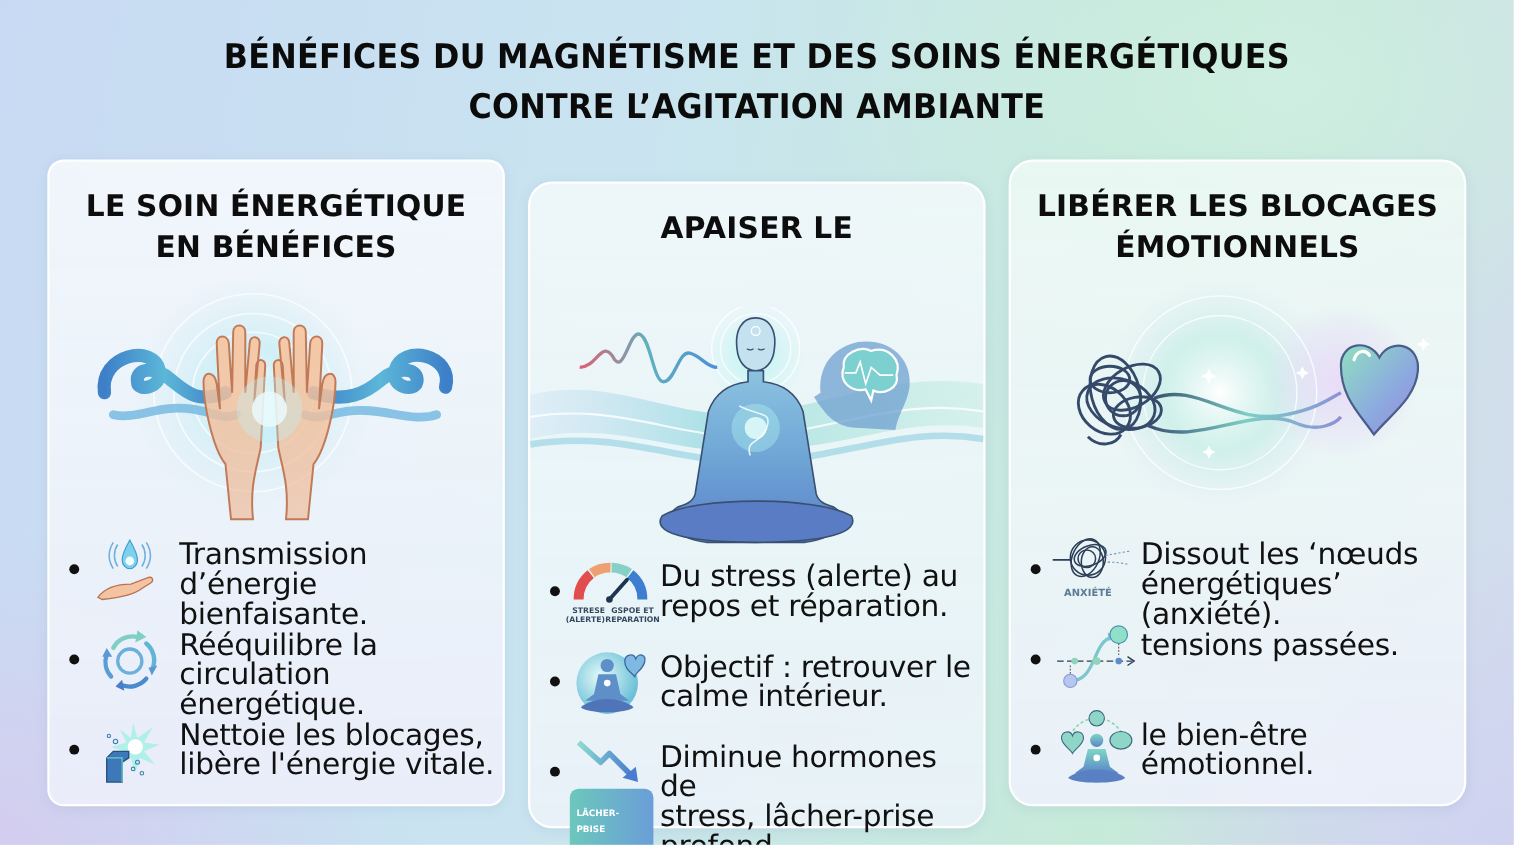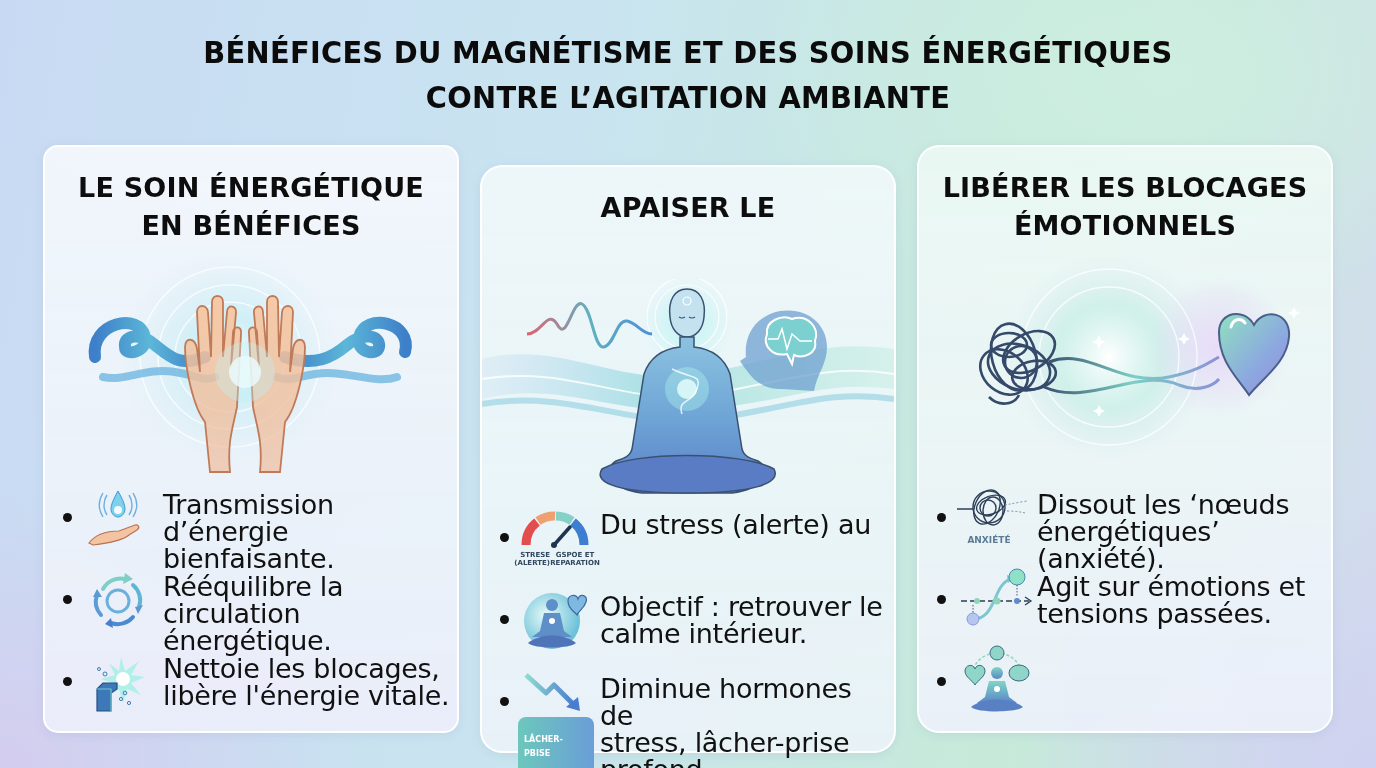--- a/index.html
+++ b/index.html
@@ -235,20 +235,21 @@
           <div>STRESE</div>
           <div>(ALERTE)</div>
         </div>
         <div class="icon-label" style="left:38px; top:46px; font-size:7px; line-height:8px; width:50px; text-align:center; color:#33485e;">
           <div>GSPOE ET</div>
           <div>REPARATION</div>
         </div>
       </div>
       <div class="item-text">
         <div>Du stress (alerte) au</div>
+        <div>repos et réparation.</div>
       </div>
     </div>
     <div class="item" style="top:82px">
       <span class="bullet"></span>
       <svg class="item-icon" viewBox="0 0 70 66">
         <defs>
           <radialGradient id="orb2" cx="40%" cy="40%" r="60%">
             <stop offset="0%" stop-color="#e6fbf8"></stop>
             <stop offset="100%" stop-color="#6cc0d8"></stop>
           </radialGradient>
@@ -378,21 +379,20 @@
         <path d="M50 8 L 57 11 L 51 16 Z" fill="#7cc6d0"></path>
         <circle cx="20" cy="34" r="3" fill="#8fd6b8"></circle>
           <circle cx="40" cy="34" r="3.5" fill="#8fd6b8"></circle>
           <circle cx="60" cy="34" r="3" fill="#5f8acc"></circle>
         <circle cx="16" cy="52" r="6" fill="#b6c6f0" stroke="#8a9ad8" stroke-width="1"></circle>
         <circle cx="60" cy="10" r="8" fill="#8fe0c8" stroke="#4a8ab0" stroke-width="1"></circle>
         <line x1="16" y1="38" x2="16" y2="46" stroke="#556" stroke-dasharray="1.5 1.5"></line>
         <line x1="60" y1="18" x2="60" y2="30" stroke="#556" stroke-dasharray="1.5 1.5"></line>
       </svg>
       <div class="item-text">
-        <div>Agit sur émotions et</div>
         <div>tensions passées.</div>
       </div>
     </div>
     <div class="item" style="top:164px">
       <span class="bullet"></span>
       <svg class="item-icon" viewBox="0 0 80 70" style="width:80px; top:-4px; height:70px;">
         <defs>
             <linearGradient id="hb3" x1="0" y1="0" x2="0" y2="1">
               <stop offset="0%" stop-color="#7fd6c6"></stop>
               <stop offset="100%" stop-color="#5a86c8"></stop>
@@ -401,16 +401,17 @@
         <path d="M16 24 A 26 26 0 0 1 64 24" stroke="#8fd6b8" stroke-width="1.5" fill="none" stroke-dasharray="3 2"></path>
         <circle cx="40" cy="8" r="7" fill="#8fd6c8" stroke="#3a6a80" stroke-width="1"></circle>
         <path d="M8 26 C 8 20, 16 18, 18 24 C 20 18, 28 20, 28 26 C 28 32, 20 36, 18 40 C 16 36, 8 32, 8 26 Z" fill="#8fd6c8" stroke="#3a6a80" stroke-width="1"></path>
         <ellipse cx="62" cy="28" rx="10" ry="8" fill="#8fd6c8" stroke="#3a6a80" stroke-width="1"></ellipse>
         <circle cx="40" cy="28" r="6" fill="url(#hb3)"></circle>
         <path d="M32 36 L 48 36 L 52 52 L 60 58 L 20 58 L 28 52 Z" fill="url(#hb3)"></path>
         <path d="M14 62 C 26 52, 54 52, 66 62 C 60 68, 20 68, 14 62 Z" fill="#5a80c4"></path>
         <circle cx="40" cy="44" r="3" fill="#ffffff"></circle>
       </svg>
       <div class="item-text">
+        <div>le bien-être émotionnel.</div>
       </div>
     </div>
   </div>
 </div>
 
 </body></html>

